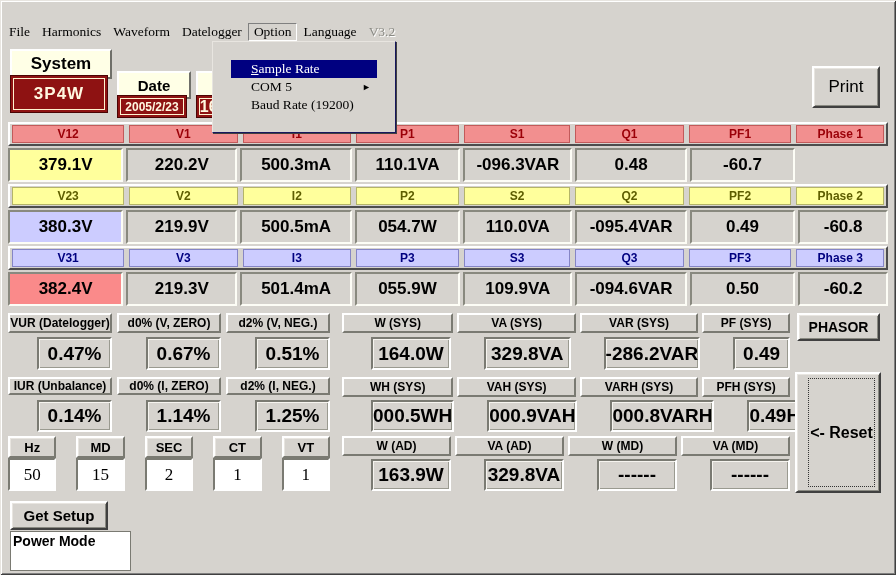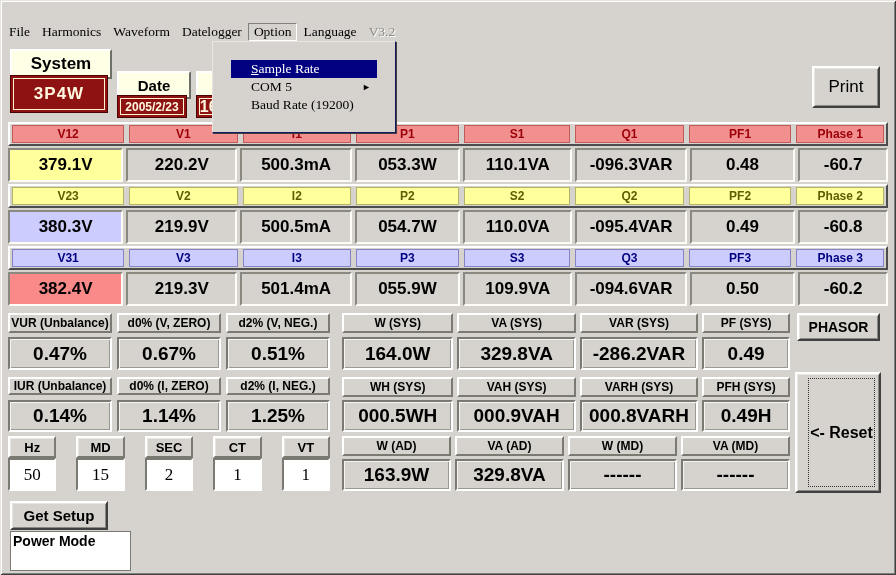--- a/index.html
+++ b/index.html
@@ -79,21 +79,21 @@
   .vrow.r1 .vcell:first-child{background:#FFFF9C;}
   .vrow.r2 .vcell:first-child{background:#CCCCFF;}
   .vrow.r3 .vcell:first-child{background:#FA8A8A;}
   .pgroup + .pgroup{margin-top:2px;}
   
   .mrow{position:absolute;display:grid;}
   .mhdr{background:#D6D3CE;border:2px solid;border-color:#fff #7a7a72 #7a7a72 #fff;
     display:flex;align-items:center;justify-content:center;font:bold 12px "Liberation Sans",sans-serif;color:#000;}
   .mval{background:#D6D3CE;border:2px solid;border-color:#7a7a72 #fff #fff #7a7a72;
     box-shadow:inset 1px 1px 0 #f6f4ef, inset -1px -1px 0 #9a9a90;
-    display:flex;align-items:center;justify-content:center;font:bold 19px "Liberation Sans",sans-serif;color:#000;}
+    display:flex;align-items:center;justify-content:center;font:bold 19px "Liberation Sans",sans-serif;color:#000;margin-left:29px;}
   .cols3{grid-template-columns:repeat(3,1fr);column-gap:5px;left:8px;width:322px;}
   .cols4s{grid-template-columns:113fr 120fr 120fr 89fr;column-gap:4px;left:342px;width:448px;}
   .cols4e{grid-template-columns:repeat(4,1fr);column-gap:4px;left:342px;width:448px;}
   .cols5{grid-template-columns:repeat(5,1fr);column-gap:20px;left:8px;width:322px;}
   .chdr{background:#D6D3CE;border:2px solid;border-color:#fff #7a7a72 #7a7a72 #fff;
     box-shadow:inset 1px 1px 0 #e8e5e0;display:flex;align-items:center;justify-content:center;
     font:bold 13px "Liberation Sans",sans-serif;}
   .cval{background:#fff;border:2px solid;border-color:#7a7a72 #fff #fff #7a7a72;
     display:flex;align-items:center;justify-content:center;font:17px "Liberation Serif",serif;}
 </style>
@@ -154,21 +154,20 @@
         <div class="hcell">P1</div>
         <div class="hcell">S1</div>
         <div class="hcell">Q1</div>
         <div class="hcell">PF1</div>
         <div class="hcell">Phase 1</div>
       </div>
       <div class="vrow r1">
         <div class="vcell">379.1V</div>
         <div class="vcell">220.2V</div>
         <div class="vcell">500.3mA</div>
-        <div class="vcell">053.3W</div>
         <div class="vcell">110.1VA</div>
         <div class="vcell">-096.3VAR</div>
         <div class="vcell">0.48</div>
         <div class="vcell">-60.7</div>
       </div>
     </div>
     <div class="pgroup">
       <div class="hstrip r2">
         <div class="hcell">V23</div>
         <div class="hcell">V2</div>
@@ -208,21 +207,21 @@
         <div class="vcell">055.9W</div>
         <div class="vcell">109.9VA</div>
         <div class="vcell">-094.6VAR</div>
         <div class="vcell">0.50</div>
         <div class="vcell">-60.2</div>
       </div>
     </div>
   </div>
 
   <div class="mrow cols3" style="top:313px;height:20px;">
-    <div class="mhdr">VUR (Unbalance)</div>
+    <div class="mhdr">VUR (Datelogger)</div>
     <div class="mhdr">d0% (V, ZERO)</div>
     <div class="mhdr">d2% (V, NEG.)</div>
   </div>
   <div class="mrow cols3" style="top:337px;height:33px;">
     <div class="mval">0.47%</div>
     <div class="mval">0.67%</div>
     <div class="mval">0.51%</div>
   </div>
   <div class="mrow cols3" style="top:377px;height:14px;">
     <div class="mhdr">IUR (Unbalance)</div>

